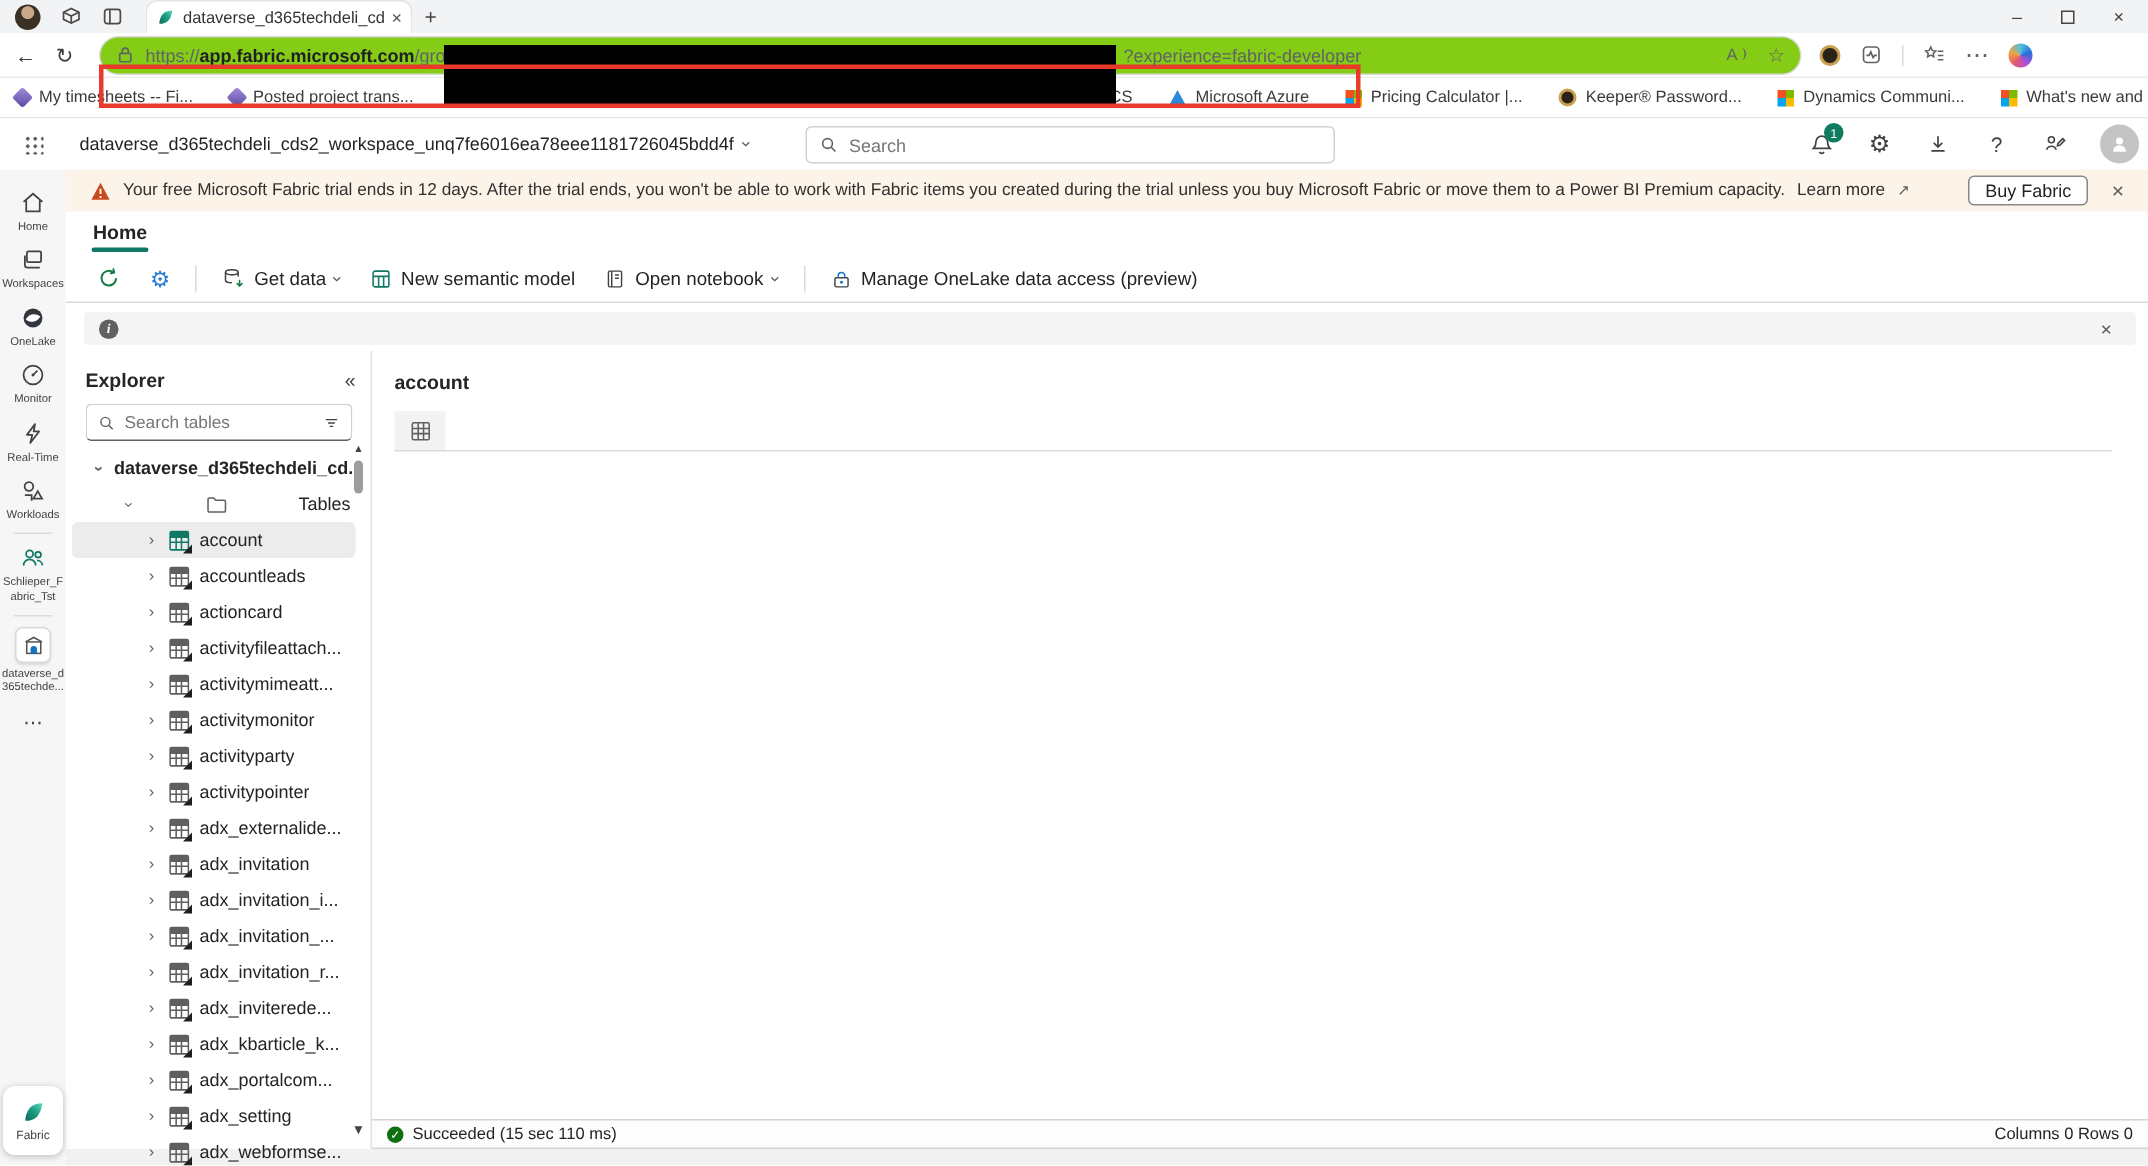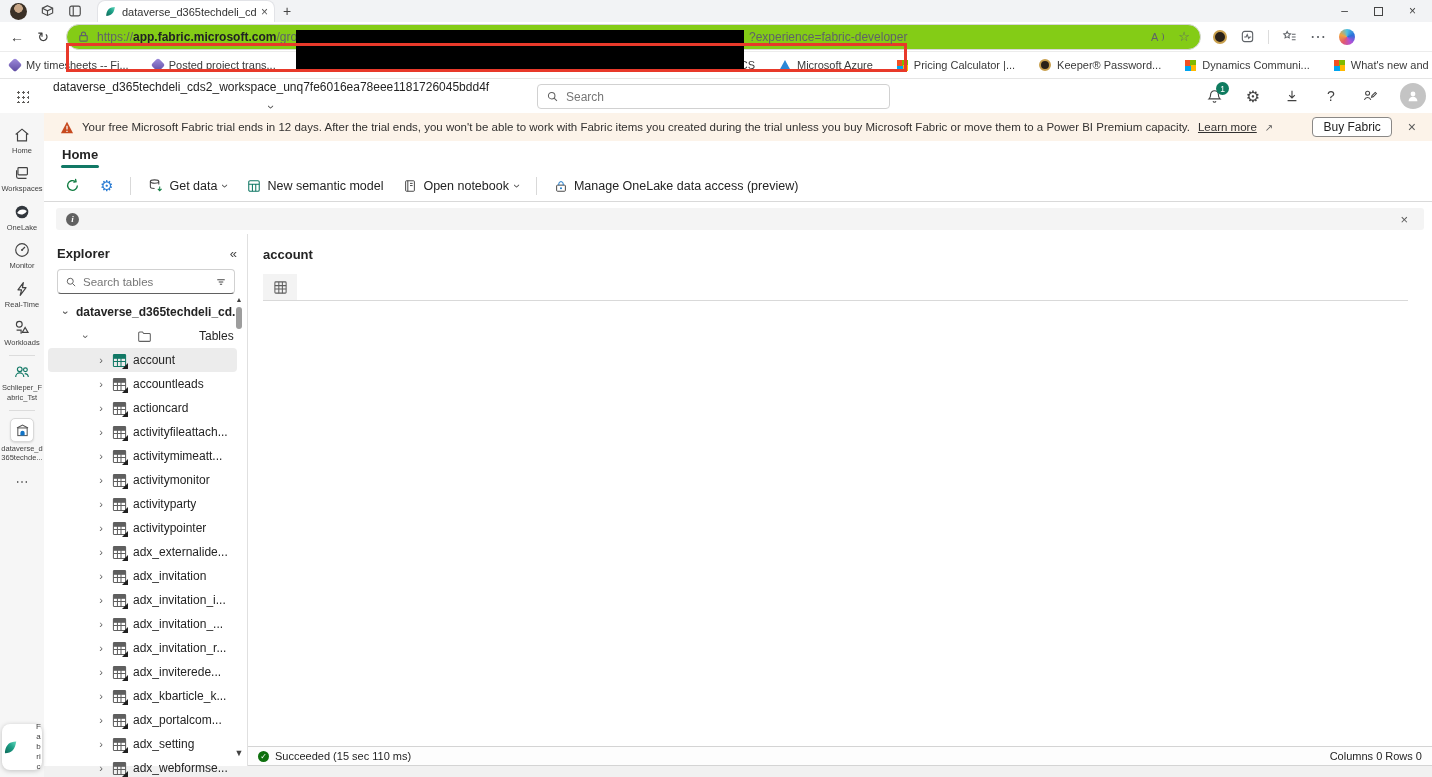--- a/index.html
+++ b/index.html
@@ -46,45 +46,45 @@
   .bm-lcs { position:relative; width:15px; height:12px; }
   .bm-lcs::before { content:""; position:absolute; left:0; top:2px; width:7px; height:7px; border:2px solid #d6336c; border-radius:50%; }
   .bm-lcs::after { content:""; position:absolute; left:6px; top:0; width:8px; height:8px; border:2px solid #2d7dd2; border-radius:50%; }
   .bm-azure { width:0; height:0; border-left:6px solid transparent; border-right:6px solid transparent; border-bottom:11px solid #2b88d8; }
   .bm-mssquares { width:11px; height:11px; background:conic-gradient(#7fba00 0 25%, #ffb900 0 50%, #00a4ef 0 75%, #f25022 0 100%); }
   .bm-keeper { width:12px; height:12px; border-radius:50%; background:#2a2118; border:2px solid #c9a04e; }
 
   
   .fheader { position:absolute; top:79px; left:0; width:1432px; height:34px; background:#fff; display:flex; align-items:center; }
   .waffle { width:14px; height:14px; margin-left:15px; background-image:radial-gradient(#5d5b58 1.1px, transparent 1.3px); background-size:5px 5px; background-position:1px 1px; }
-  .ws-title { margin-left:24px; font-size:12px; color:#242424; display:flex; align-items:center; gap:7px;flex-direction:column; }
+  .ws-title { margin-left:24px; font-size:12px; color:#242424; display:flex; align-items:center; gap:7px; }
   .chev { display:inline-block; transform:rotate(90deg); color:#555; font-size:12px; line-height:1; }
   .hsearch { position:absolute; left:537px; top:5px; width:353px; height:25px; border:1px solid #d1d1d1; border-radius:4px; background:#fff; display:flex; align-items:center; gap:7px; padding:0 8px; }
   .hsearch input { border:none; outline:none; font-size:12px; color:#242424; width:100%; font-family:"Liberation Sans",sans-serif; background:transparent; }
   .hsearch input::placeholder { color:#767676; }
   .hicons { position:absolute; right:6px; top:0; height:34px; display:flex; align-items:center; gap:21px; color:#424242; }
   .hic { position:relative; width:18px; height:18px; display:inline-flex; align-items:center; justify-content:center; font-size:14px; }
   .badge { position:absolute; top:-5px; right:-6px; min-width:13px; height:13px; border-radius:7px; background:#0f7b5f; color:#fff; font-size:8.5px; display:flex; align-items:center; justify-content:center; padding:0 2px; }
   .avatar-big { width:26px; height:26px; border-radius:50%; background:#c4c4c4; display:flex; align-items:center; justify-content:center; }
 
   
   .appbody { position:absolute; top:113px; left:0; width:1432px; height:664px; background:#f6f6f6; display:flex; }
   .rail { width:44px; flex:0 0 44px; position:relative; display:flex; flex-direction:column; align-items:center; padding-top:9px; }
   .rail-item { width:44px; display:flex; flex-direction:column; align-items:center; gap:2px; padding:4px 0 5px; }
   .rail-label { font-size:7.5px; color:#424242; text-align:center; line-height:1.25; word-break:break-all; width:42px; }
   .rail-div { width:26px; height:1px; background:#dcdcdc; margin:3px 0; }
   .rail-ic-box { width:24px; height:24px; background:#fff; border:1px solid #d9d9d9; border-radius:5px; box-shadow:0 1px 2px rgba(0,0,0,.12); display:flex; align-items:center; justify-content:center; }
   .rail-more { font-size:13px; color:#424242; padding:6px 0; }
-  .fabric-card { position:absolute; bottom:7px; left:2px; width:40px; height:46px; background:#fff; border-radius:8px; box-shadow:0 1px 5px rgba(0,0,0,.22); display:flex; flex-direction:row; align-items:center; justify-content:center; gap:16px; }
+  .fabric-card { position:absolute; bottom:7px; left:2px; width:40px; height:46px; background:#fff; border-radius:8px; box-shadow:0 1px 5px rgba(0,0,0,.22); display:flex; flex-direction:column; align-items:center; justify-content:center; gap:2px; }
   .fabric-card .rail-label { font-size:8px; }
 
   .rightcol { flex:1; display:flex; flex-direction:column; }
   .trial { height:28px; background:#fcf3e9; display:flex; align-items:center; padding:0 8px 0 16px; font-size:11.5px; color:#323130; gap:8px; flex:0 0 28px; }
   .trial .msg { white-space:nowrap; overflow:hidden; }
-  .learnmore { text-decoration:underline; color:#323130; white-space:nowrap; }
+  .learnmore { color:#323130; white-space:nowrap; }
   .extlink { font-size:10px; color:#5a5a5a; }
   .buybtn { margin-left:auto; background:#fff; border:1px solid #8a8886; border-radius:4px; font-size:12px; padding:2px 10px; white-space:nowrap; color:#242424; }
   .xclose { color:#5a5a5a; font-size:14px; padding:0 8px; }
 
   .whitepanel { flex:1; background:#fff; display:flex; flex-direction:column; min-height:0; }
   .tabrow { height:29px; flex:0 0 29px; display:flex; align-items:center; padding:0 8px 0 12px; }
   .hometab { font-size:13px; font-weight:bold; color:#242424; position:relative; padding:4px 6px 7px; }
   .hometab::after { content:""; position:absolute; left:5px; right:5px; bottom:1px; height:3px; border-radius:2px; background:#117865; }
   .tabrow-right { margin-left:auto; display:flex; align-items:center; gap:12px; }
   .lakehouse-dd { display:flex; align-items:center; gap:6px; border:1px solid #d1d1d1; border-radius:4px; height:24px; padding:0 8px; font-size:12px; background:#fff; }

